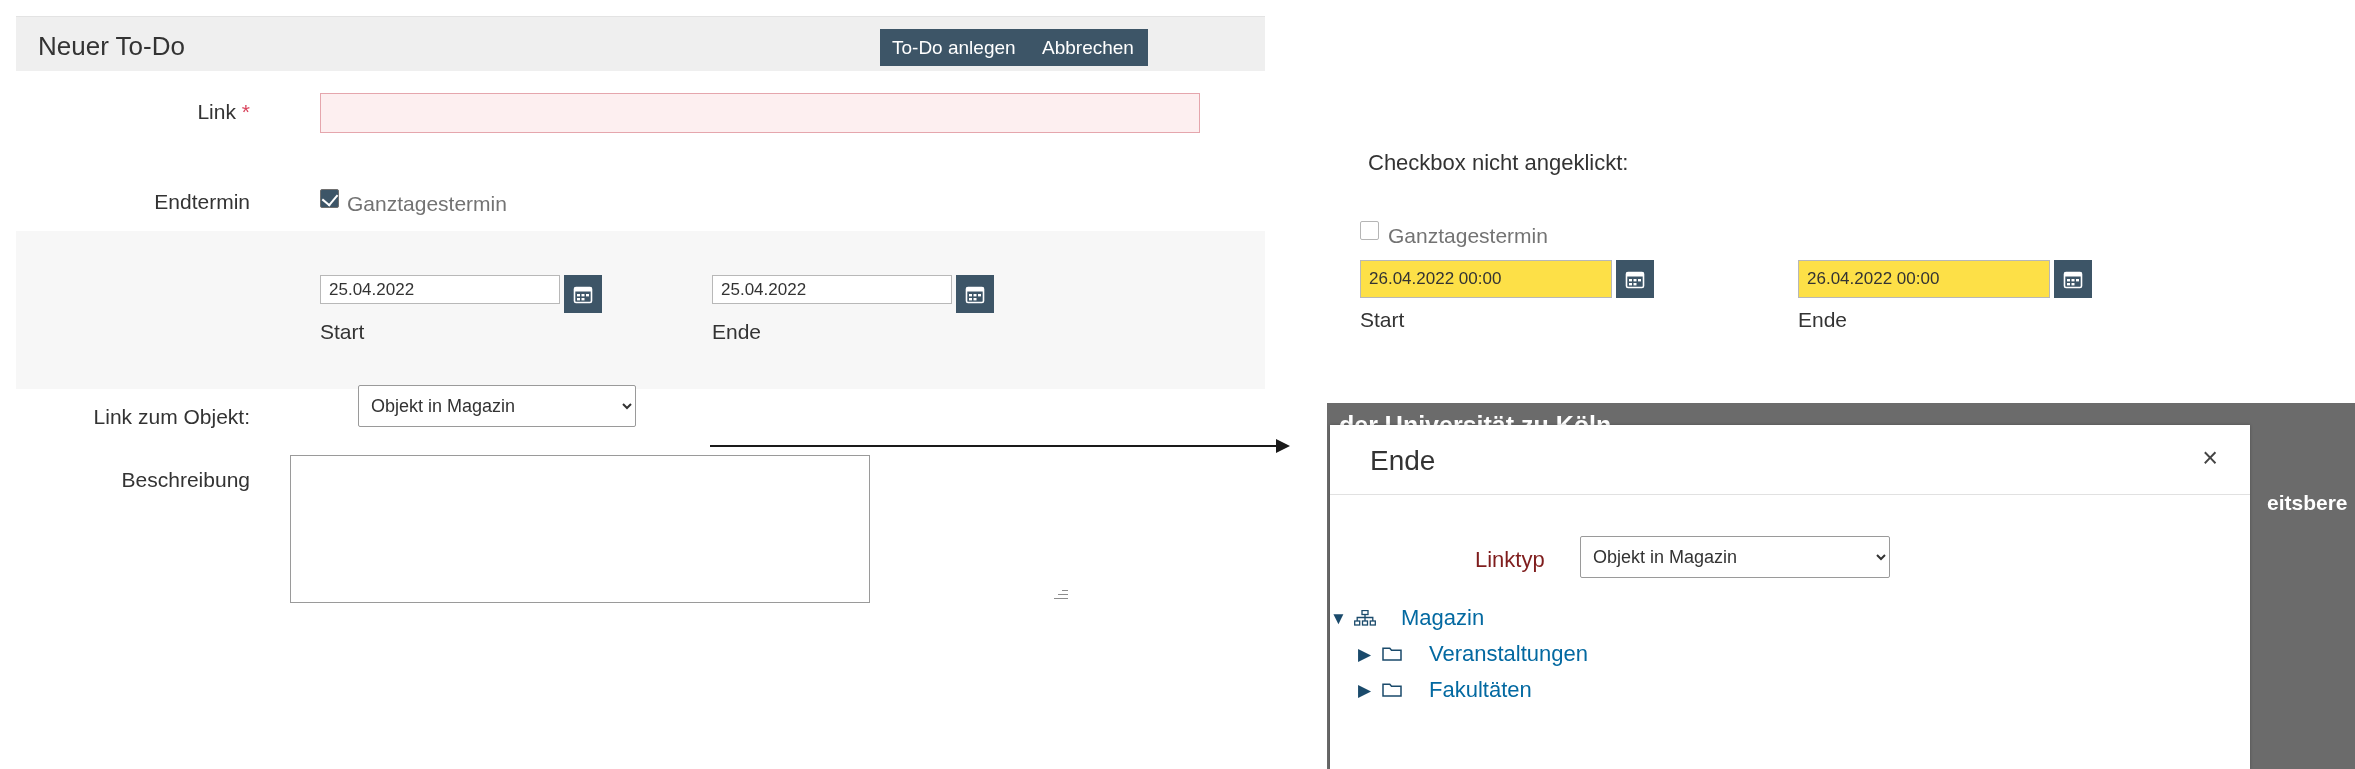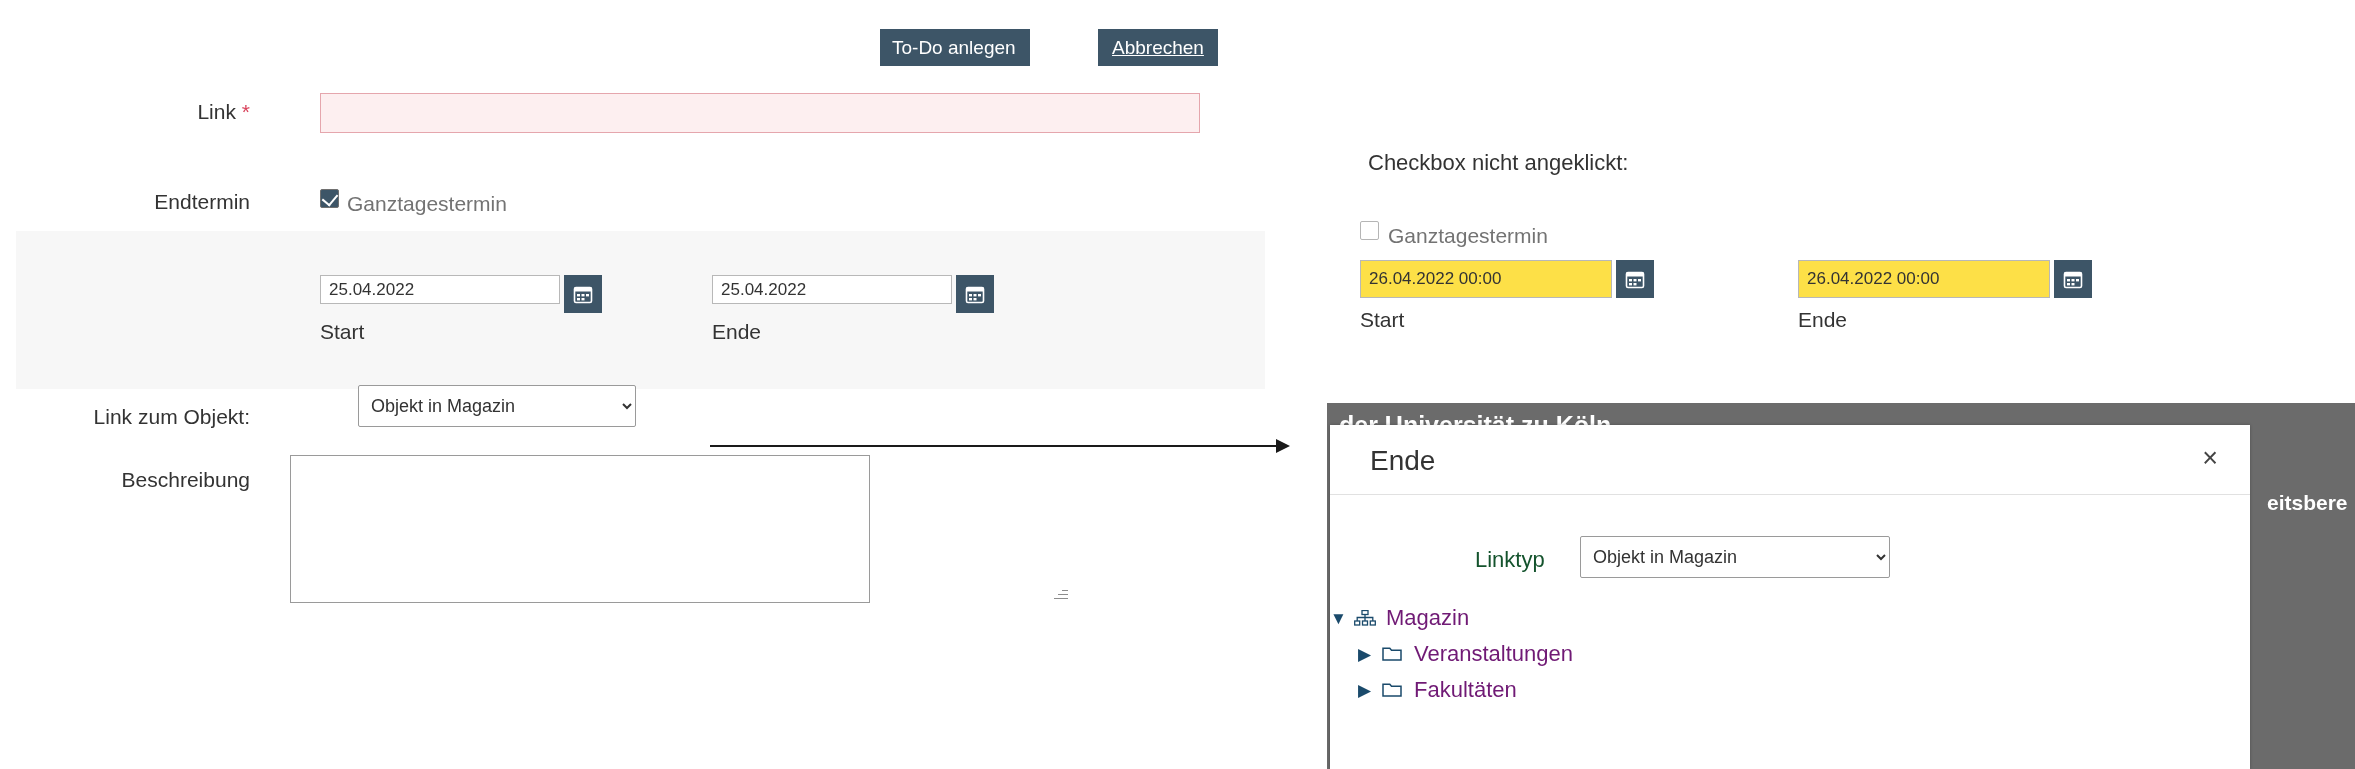--- a/index.html
+++ b/index.html
@@ -49,21 +49,21 @@
     background: #3d5567;
     color: #ffffff;
     border: none;
     font-size: 19px;
     font-family: "Liberation Sans", sans-serif;
     padding: 0 14px;
     cursor: pointer;
     line-height: 37px;
   }
   .btn-create { left: 880px; padding-left: 12px; }
-  .btn-cancel { left: 1098px; text-decoration: underline; }
+  .btn-cancel { left: 1028px; }
 
   .form-area {
     position: absolute;
     left: 16px;
     top: 71px;
     width: 1249px;
     height: 312px;
     background: #ffffff;
   }
   .grey-band {
@@ -347,21 +347,21 @@
     cursor: pointer;
     font-family: "Liberation Sans", sans-serif;
     line-height: 1;
     padding: 4px;
   }
   .modal-lbl {
     position: absolute;
     left: 145px;
     top: 122px;
     font-size: 22px;
-    color: #14532d;
+    color: #7f1d1d;
   }
   .modal-select {
     position: absolute;
     left: 250px;
     top: 111px;
     width: 310px;
     height: 42px;
     box-sizing: border-box;
     border: 1px solid #9a9a9a;
     border-radius: 2px;
@@ -382,32 +382,35 @@
   }
   .tnode.lvl1 { padding-left: 28px; }
   .tw-caret {
     color: #1a4a6b;
     font-size: 17px;
     width: 16px;
     line-height: 1;
     display: inline-block;
   }
   .tw-icon { color: #1a4a6b; font-size: 18px; display: inline-block; width: 24px; }
-  .tw-text { font-size: 22px; color: #701a75; }
+  .tw-text { font-size: 22px; color: #0369a1; margin-left: 15px; }
 
   
   svg { display: block; }
 </style>
 </head>
 <body>
 
 <div id="root">
 
   <div class="todo-panel">
 
+    <div class="todo-header">
+      <div class="todo-title">Neuer To-Do</div>
+    </div>
     <button class="hdr-btn btn-create">To-Do anlegen</button>
     <button class="hdr-btn btn-cancel">Abbrechen</button>
 
     <div class="form-area">
       <div class="grey-band"></div>
     </div>
 
     <div class="lbl lbl-titel">
       <span>Link</span>
       <span class="req-star">*</span>

